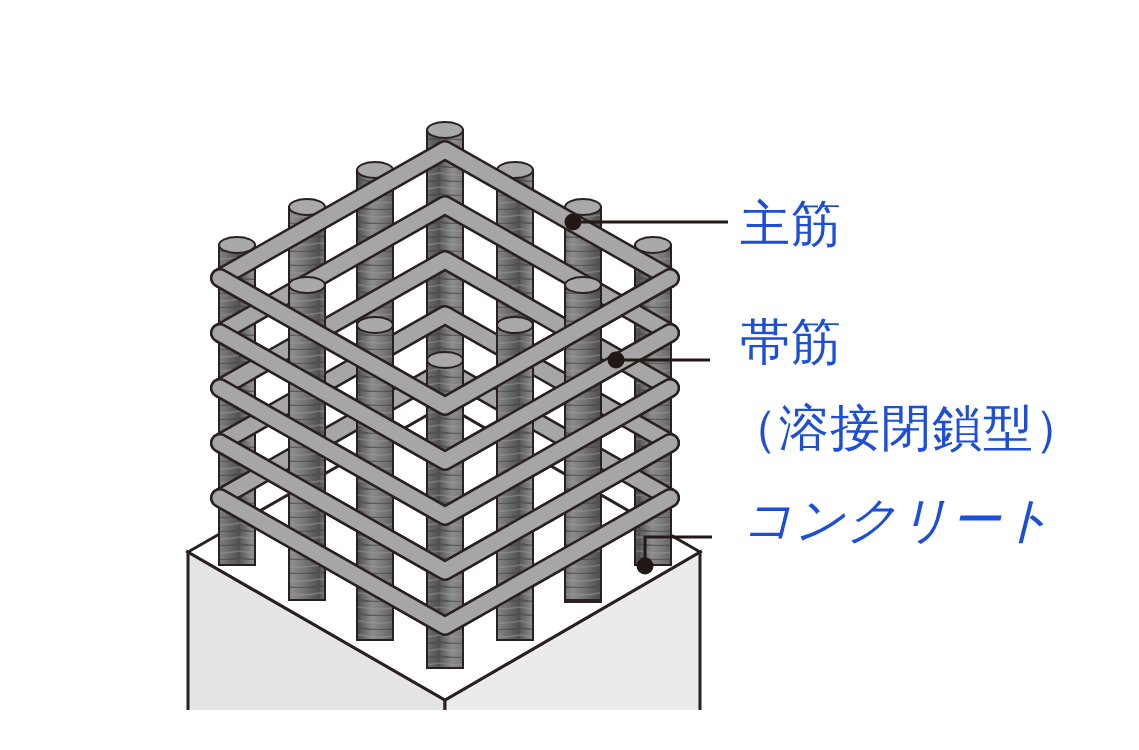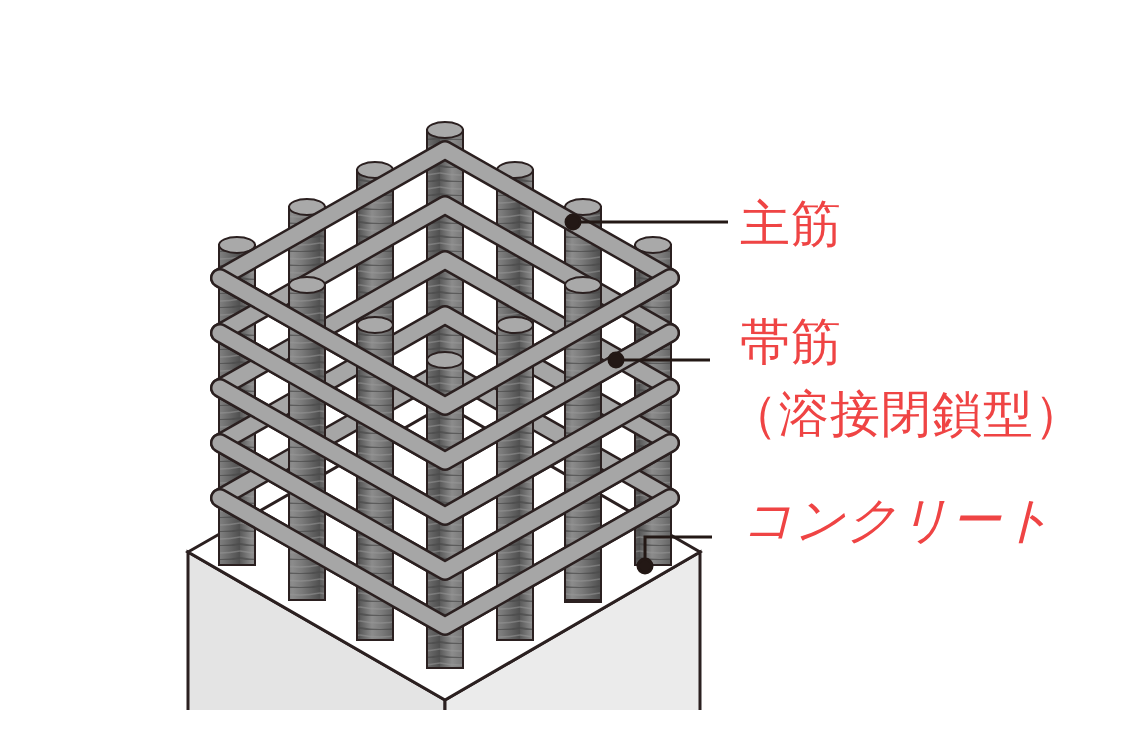--- a/index.html
+++ b/index.html
@@ -1,29 +1,29 @@
 <!DOCTYPE html>
 <html><head>
   <meta charset="utf-8">
   <style>
     html, body { margin: 0; padding: 0; background: #ffffff; }
     body { width: 1139px; height: 750px; position: relative; overflow: hidden; font-family: "DejaVu Sans", sans-serif; }
     #stage { position: absolute; left: 0; top: 0; width: 1139px; height: 750px; }
     .label {
       position: absolute;
-      color: #ef4444;
+      color: #1d4ed8;
       font-family: "DejaVu Sans", sans-serif;
       font-size: 50px;
       line-height: 56px;
       white-space: nowrap;
       letter-spacing: 1px;
     }
     #label-main { left: 740px; top: 196px; }
     #label-hoop { left: 740px; top: 314px; }
-    #label-hoop-sub { left: 728px; top: 386px; text-align: right; }
+    #label-hoop-sub { left: 728px; top: 400px; text-align: right; }
     #label-concrete { left: 742px; top: 492px; font-style: italic; }
   </style>
 </head>
 <body>
 
 <svg id="stage" viewBox="0 0 1139 750" xmlns="http://www.w3.org/2000/svg">
   <defs>
     <linearGradient id="barGrad" x1="0" x2="1" y1="0" y2="0">
       <stop offset="0" stop-color="#5a5a5a"></stop>
       <stop offset="0.3" stop-color="#8c8c8c"></stop>

